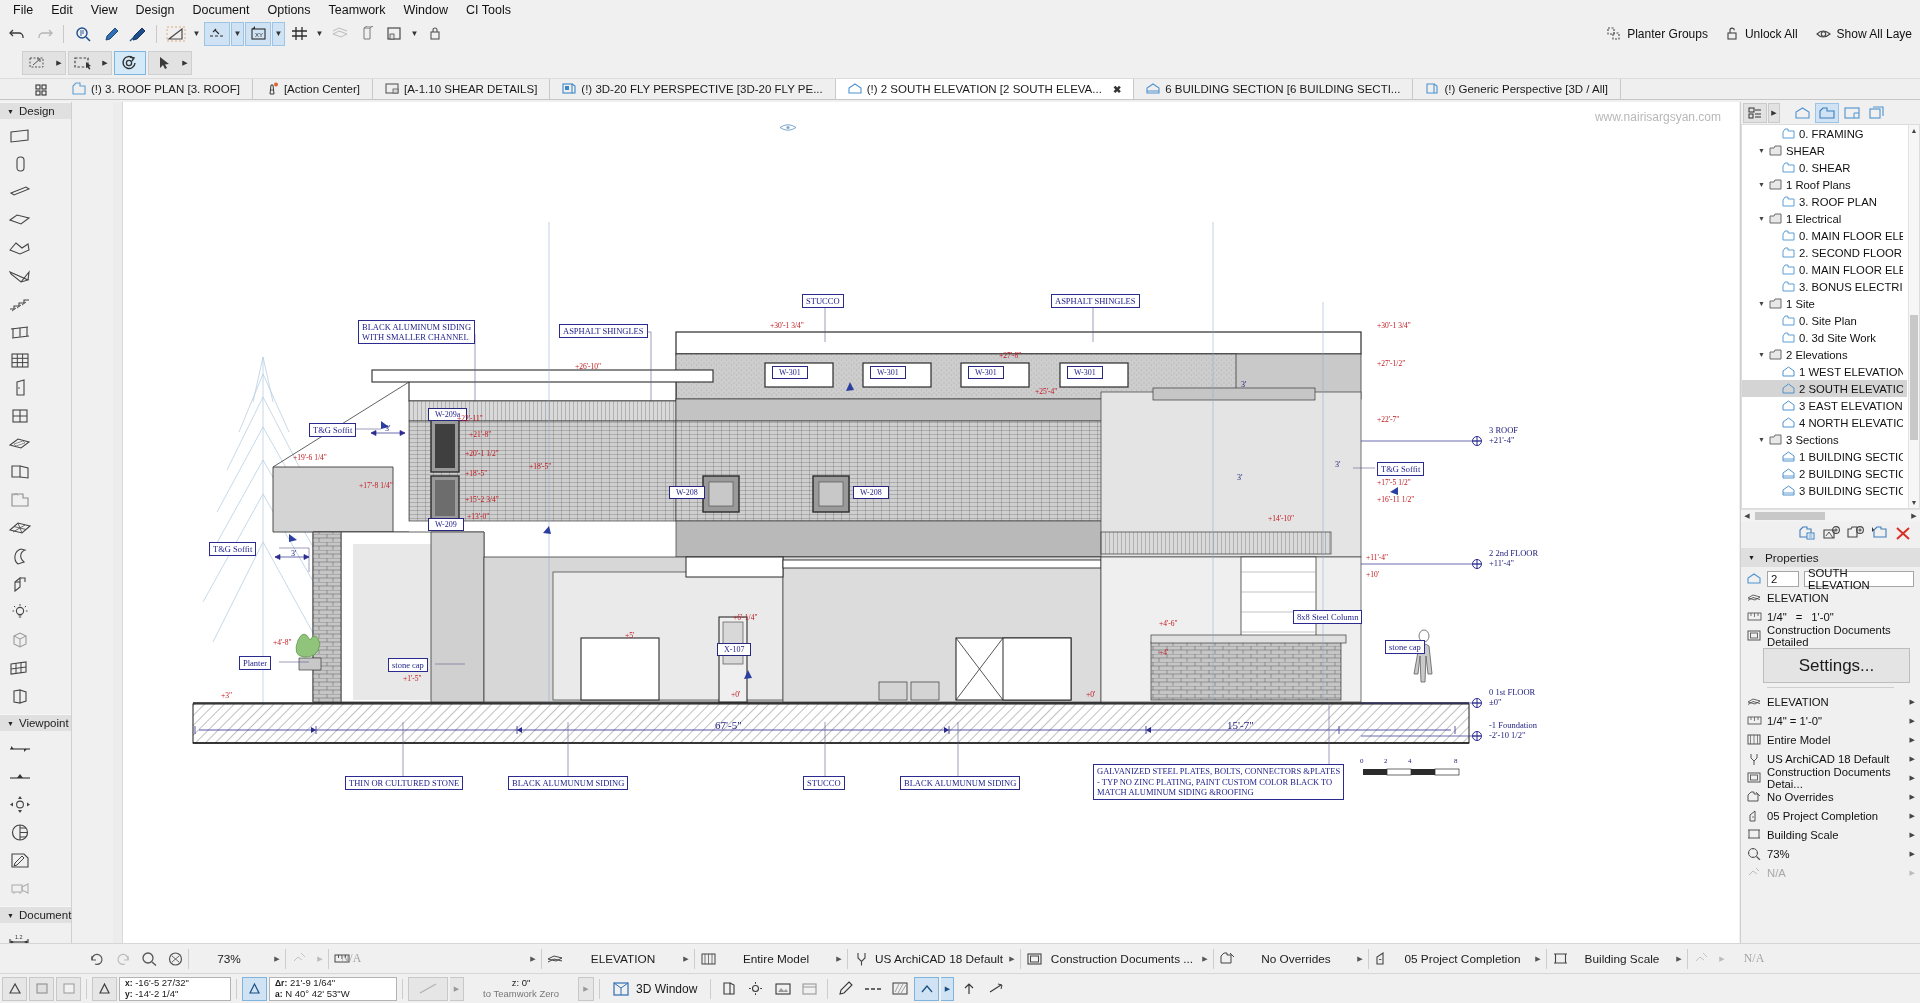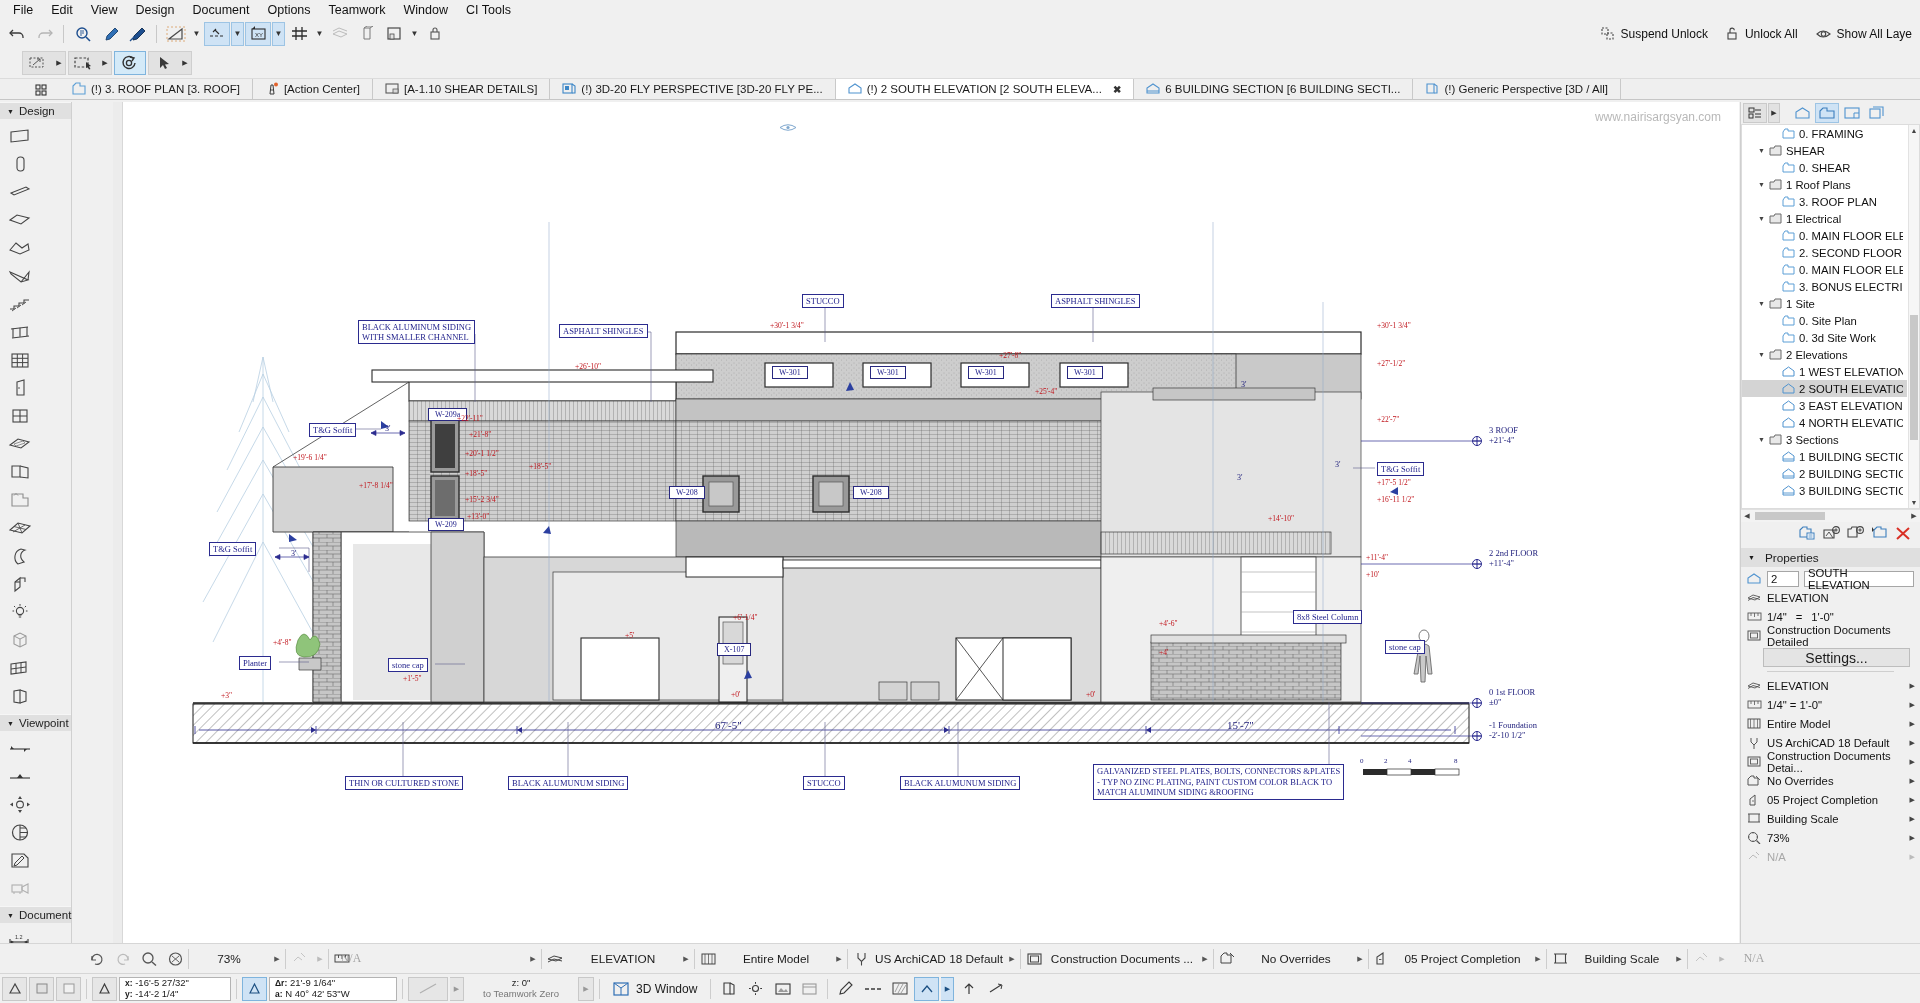--- a/index.html
+++ b/index.html
@@ -74,22 +74,22 @@
   .hscroll .hthumb { position:absolute; left:14px; width:70px; top:2px; bottom:2px; background:#c8c8c8; }
   .hscroll .hb { width:12px; text-align:center; font-size:7px; color:#444; }
 
   .nav-actions { height:26px; display:flex; align-items:center; justify-content:flex-end; gap:7px; padding-right:9px; background:#f0f0f0; }
   .prop-hdr { height:19px; background:#dfdfdf; display:flex; align-items:center; gap:10px; padding-left:7px; font-size:11.8px; }
   .prop-body { background:#f0f0f0; padding:2px 0 0 0; flex:1; }
   .prop-row { height:19px; display:flex; align-items:center; gap:5px; padding-left:5px; font-size:11.3px; color:#111; }
   .prop-row .pic { width:16px; flex:0 0 16px; display:flex; align-items:center; justify-content:center; }
   .prop-row .arr { margin-left:auto; font-size:7px; color:#444; padding-right:5px; }
   .inp { border:1px solid #a6a6a6; background:#fff; height:16px; font-size:11.3px; padding:0 3px; display:flex; align-items:center; }
-  .btn-settings { margin:3px 10px 3px 22px; height:19px; background:#e4e4e4; border:1px solid #bdbdbd;
-                  display:flex; align-items:center; justify-content:center; font-size:14px; }
+  .btn-settings { margin:3px 10px 3px 22px; height:35px; background:#e4e4e4; border:1px solid #bdbdbd;
+                  display:flex; align-items:center; justify-content:center; font-size:17px; }
   .prop-div { height:1px; background:#cfcfcf; margin:4px 26px; }
 
   
   .canvas { position:absolute; left:73px; top:102px; right:181px; bottom:30px; background:#ffffff; overflow:hidden;margin-left:40px; }
   .vruler { position:absolute; left:0; top:0; width:10px; bottom:0; background:#ececec; border-right:1px solid #d8d8d8; }
   .watermark { position:absolute; right:18px; top:8px; font-size:12px; color:#b8b8b8; }
 
   
   .lbl { position:absolute; border:1px solid #2b2b8f; background:#fff; color:#23238c;
          font-family:"Liberation Serif", serif; font-size:8.5px; line-height:1.18; padding:1px 3px; white-space:pre; }
@@ -227,21 +227,21 @@
         </svg>
     </div>
 
     <div style="flex:1"></div>
 
     <div class="tb-text">
       <svg width="16" height="15" viewBox="0 0 16 15">
           <rect x="2" y="2" width="6" height="6" fill="none" stroke="#444" stroke-width="1.1" stroke-dasharray="2 1.5"></rect>
           <rect x="7" y="7" width="6" height="6" fill="none" stroke="#444" stroke-width="1.1" stroke-dasharray="2 1.5"></rect>
         </svg>
-      <span>Suspend Unlock</span>
+      <span>Planter Groups</span>
     </div>
     <div class="tb-text">
       <svg width="15" height="15" viewBox="0 0 15 15">
           <rect x="3" y="7" width="8" height="6" fill="none" stroke="#444" stroke-width="1.1"></rect>
           <path d="M5 7 V4.5 a2.2 2.2 0 0 1 4.4 -0.3" fill="none" stroke="#444" stroke-width="1.1"></path>
         </svg>
       <span>Unlock All</span>
     </div>
     <div class="tb-text">
       <svg width="17" height="15" viewBox="0 0 17 15">

